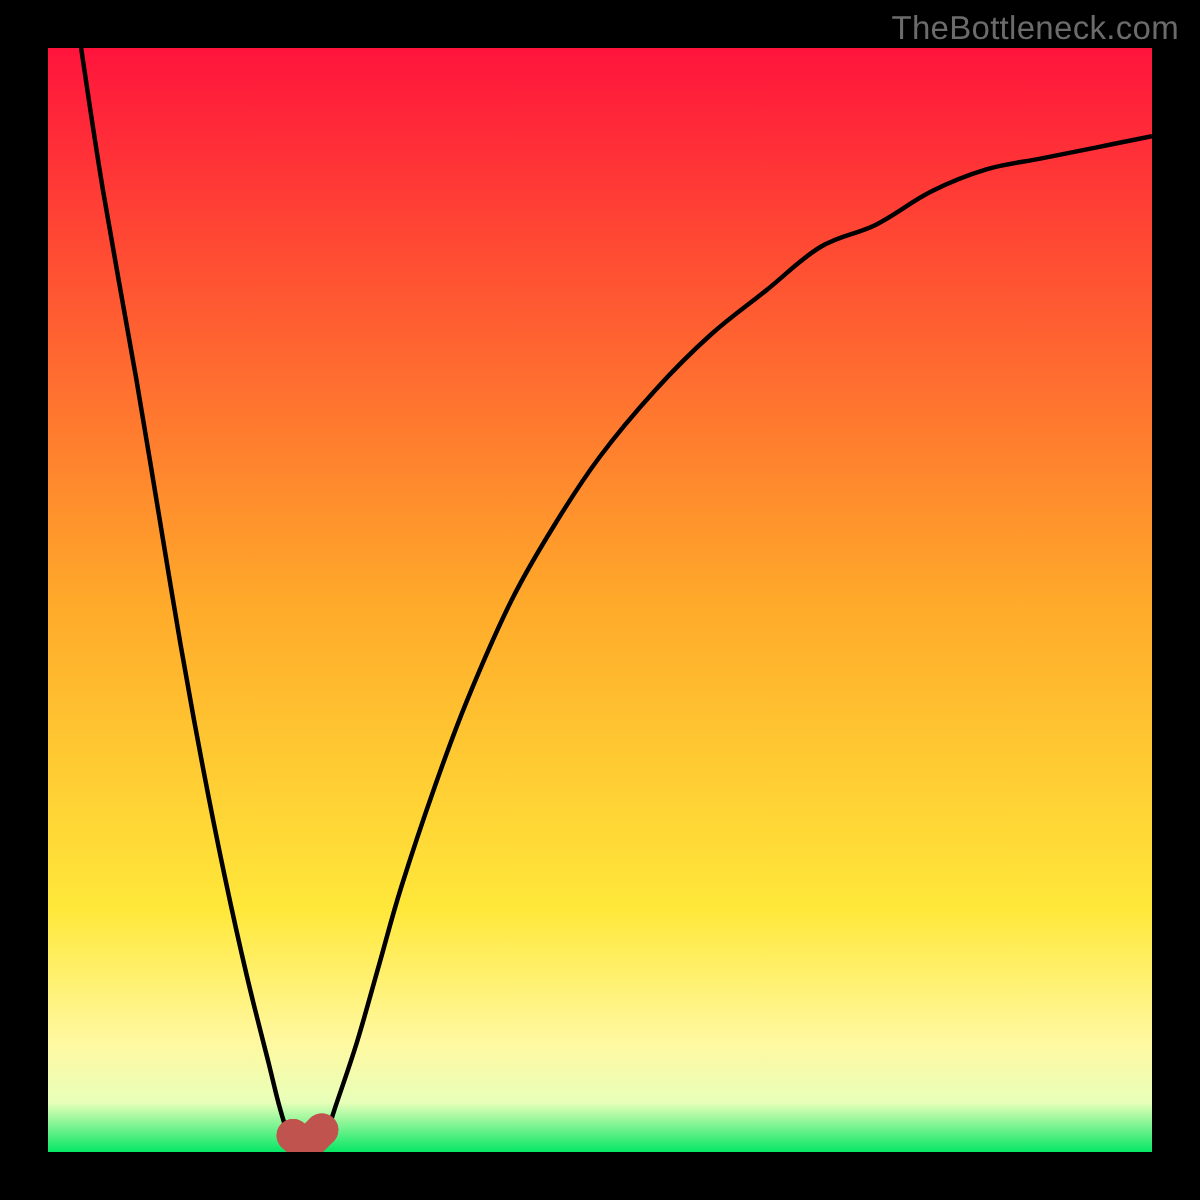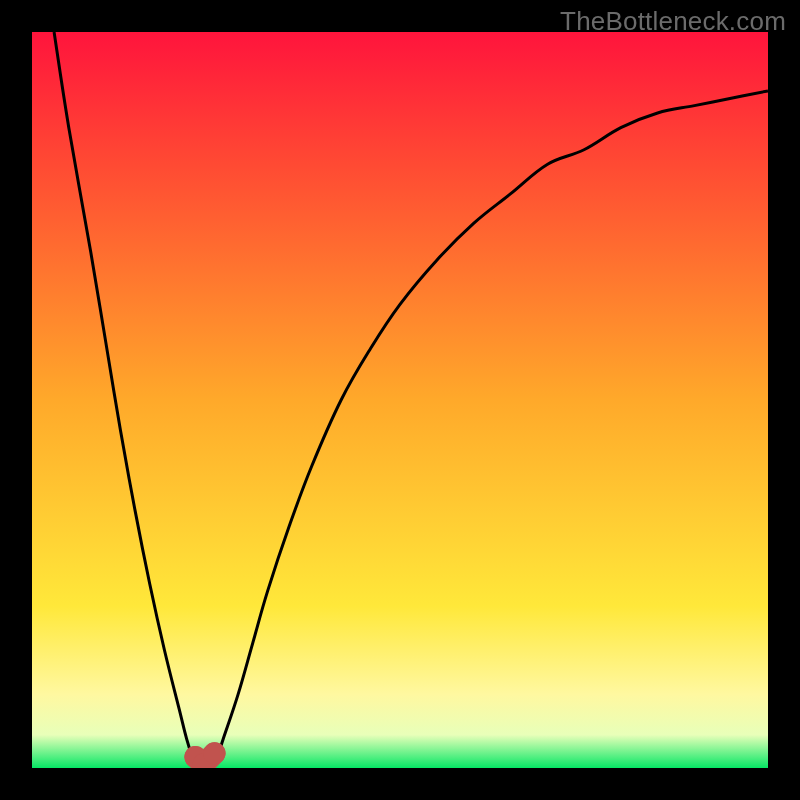--- a/index.html
+++ b/index.html
@@ -17,21 +17,21 @@
     top: 0;
     width: 800px;
     height: 800px;
     background: #000;
   }
   .watermark {
     position: absolute;
     top: 6px;
     right: 14px;
     color: #6b6b6b;
-    font-size: 26px;
+    font-size: 22px;
     letter-spacing: 0.2px;
     font-weight: 400;
     user-select: none;
   }
   .plot {
     position: absolute;
     left: 32px;
     top: 32px;
     width: 736px;
     height: 736px;

